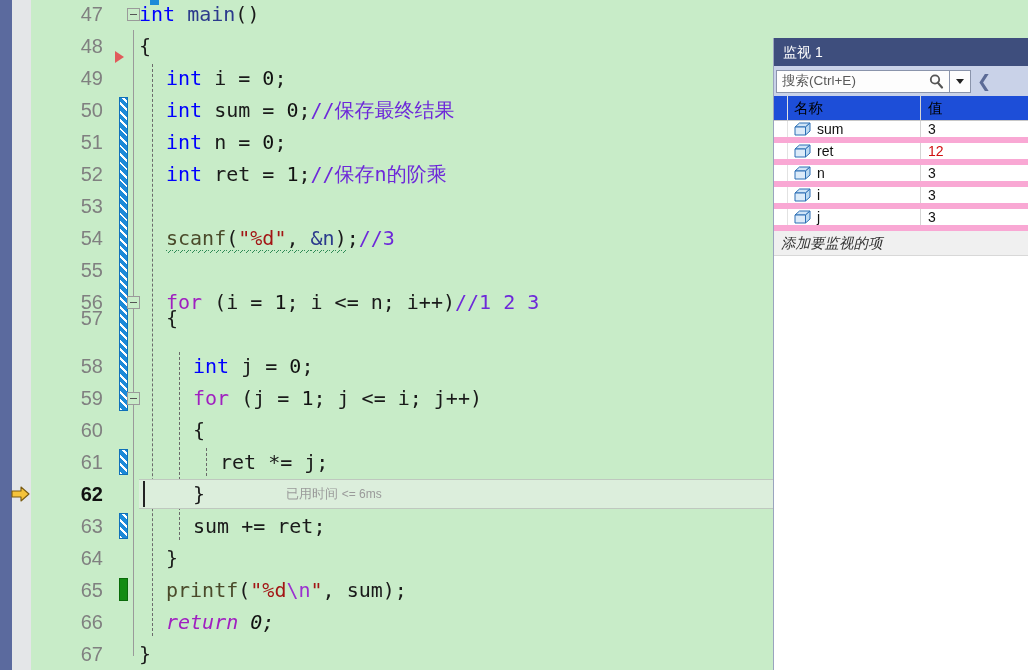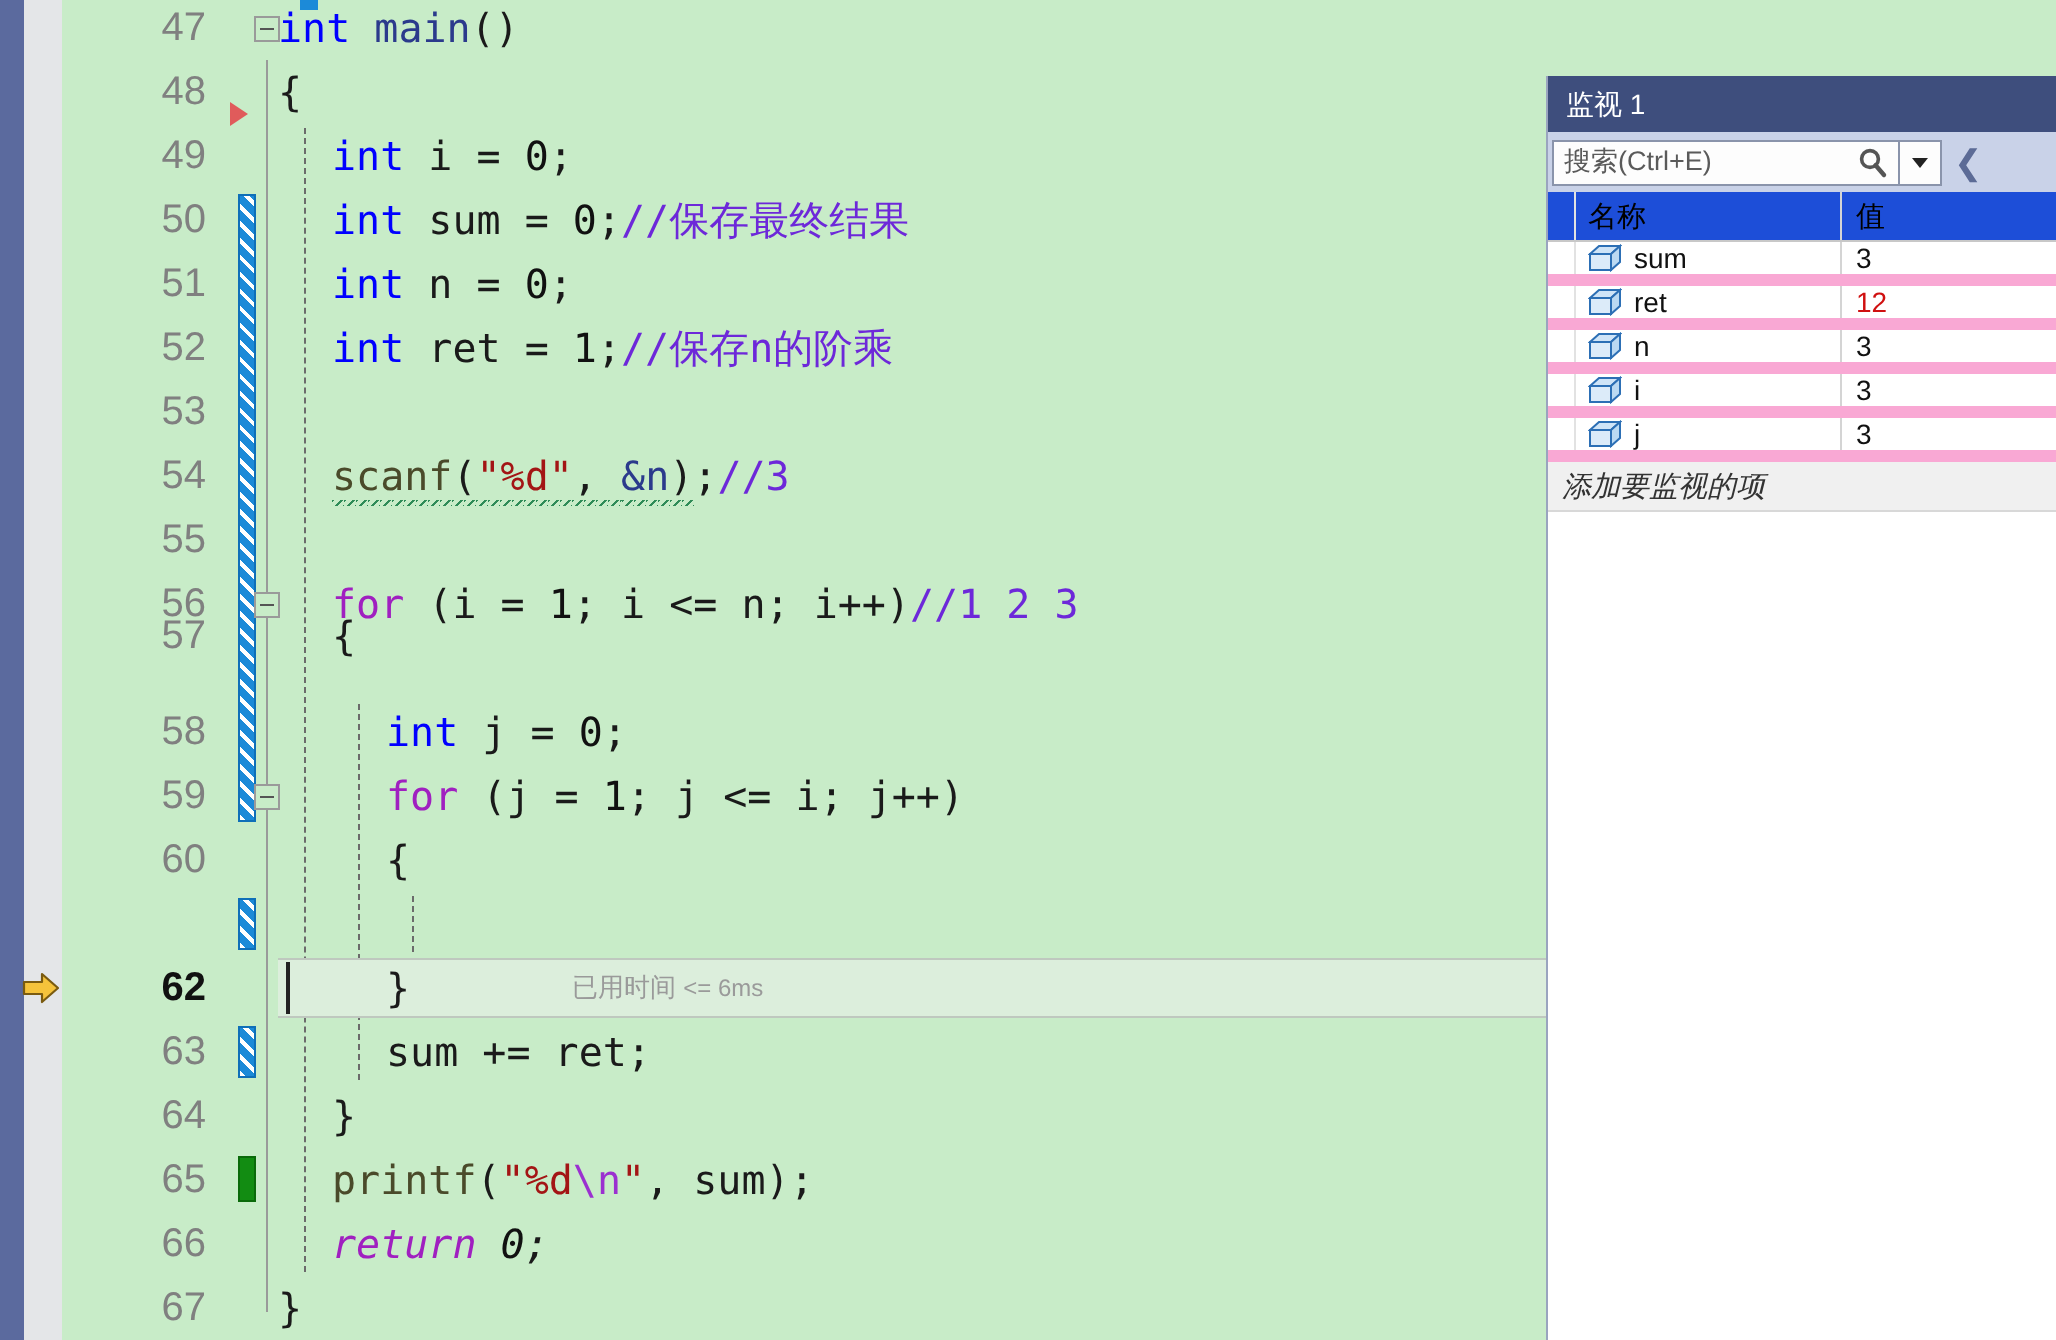--- a/index.html
+++ b/index.html
@@ -334,20 +334,21 @@
       <div class="code-line" style="top: 126px;"><div class="lineno">51</div><div class="codetext" style="left: 135px;"><span class="kw">int</span><span class="punct"> n = </span><span class="num">0</span><span class="punct">;</span></div></div>
       <div class="code-line" style="top: 158px;"><div class="lineno">52</div><div class="codetext" style="left: 135px;"><span class="kw">int</span><span class="punct"> ret = </span><span class="num">1</span><span class="punct">;</span><span class="cmt">//保存n的阶乘</span></div></div>
       <div class="code-line" style="top: 190px;"><div class="lineno">53</div><div class="codetext" style="left: 135px;"></div></div>
       <div class="code-line" style="top: 222px;"><div class="lineno">54</div><div class="codetext" style="left: 135px;"><span class="fn squig">scanf</span><span class="punct squig">(</span><span class="str squig">"%d"</span><span class="punct squig">, </span><span class="ident squig">&amp;n</span><span class="punct squig">)</span><span class="punct">;</span><span class="cmt">//3</span></div></div>
       <div class="code-line" style="top: 254px;"><div class="lineno">55</div><div class="codetext" style="left: 135px;"></div></div>
       <div class="code-line" style="top: 286px;"><div class="lineno">56</div><div class="codetext" style="left: 135px;"><span class="kwctl">for</span><span class="punct"> (i = </span><span class="num">1</span><span class="punct">; i &lt;= n; i++)</span><span class="cmt">//1 2 3</span></div></div>
       <div class="code-line" style="top: 302px;"><div class="lineno">57</div><div class="codetext" style="left: 135px;"><span class="punct">{</span></div></div>
       <div class="code-line" style="top: 350px;"><div class="lineno">58</div><div class="codetext" style="left: 162px;"><span class="kw">int</span><span class="punct"> j = </span><span class="num">0</span><span class="punct">;</span></div></div>
       <div class="code-line" style="top: 382px; padding-left: 28px;"><div class="lineno">59</div><div class="codetext" style="left: 162px;"><span class="kwctl">for</span><span class="punct"> (j = </span><span class="num">1</span><span class="punct">; j &lt;= i; j++)</span></div></div>
       <div class="code-line" style="top: 414px;"><div class="lineno">60</div><div class="codetext" style="left: 162px;"><span class="punct">{</span></div></div>
+      <div class="code-line" style="top: 446px;"><div class="lineno">61</div><div class="codetext" style="left: 189px;"><span class="punct">ret *= j;</span></div></div>
       <div class="code-line" style="top: 478px;"><div class="lineno current">62</div><div class="codetext" style="left: 162px;"><span class="punct">}</span></div></div>
       <div class="code-line" style="top: 510px;"><div class="lineno">63</div><div class="codetext" style="left: 162px;"><span class="punct">sum += ret;</span></div></div>
       <div class="code-line" style="top: 542px;"><div class="lineno">64</div><div class="codetext" style="left: 135px;"><span class="punct">}</span></div></div>
       <div class="code-line" style="top: 574px;"><div class="lineno">65</div><div class="codetext" style="left: 135px;"><span class="fn">printf</span><span class="punct">(</span><span class="str">"%d</span><span class="esc">\n</span><span class="str">"</span><span class="punct">, sum)</span><span class="punct">;</span></div></div>
       <div class="code-line" style="top: 606px;"><div class="lineno">66</div><div class="codetext" style="left: 135px; font-style: italic;"><span class="kwctl">return</span><span class="punct"> </span><span class="num">0</span><span class="punct">;</span></div></div>
       <div class="code-line" style="top: 638px;"><div class="lineno">67</div><div class="codetext" style="left: 108px;"><span class="punct">}</span></div></div>
     </div>
 
   <div class="watch">
     <div class="watch-title">监视 1</div>

